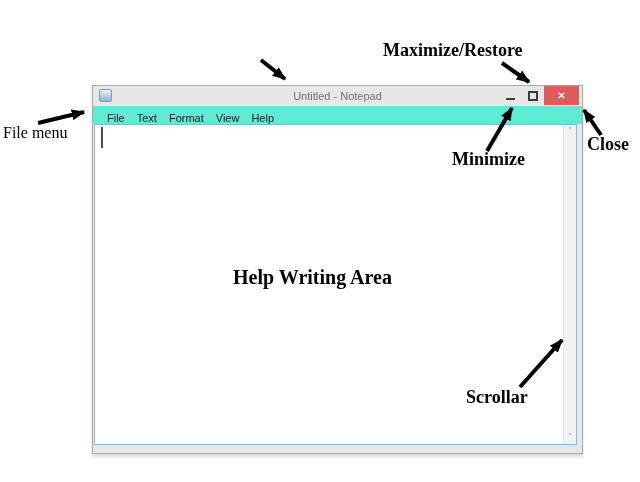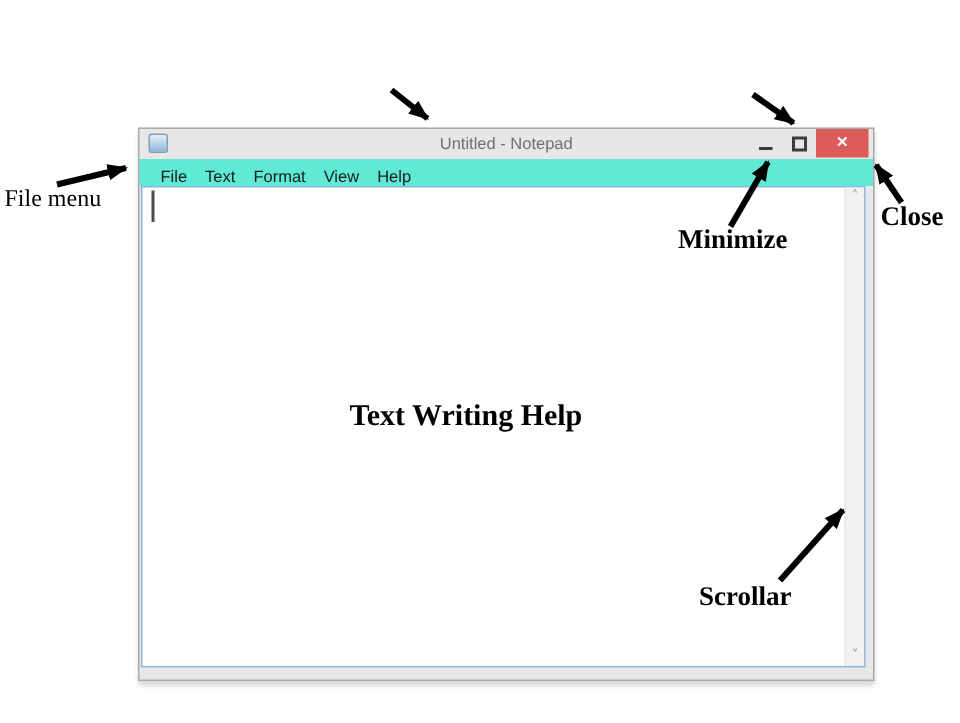--- a/index.html
+++ b/index.html
@@ -74,24 +74,25 @@
     </div>
     <div class="client">
       <div class="caret"></div>
       <div class="scrollbar">
         <span class="sb-up">˄</span>
         <span class="sb-down">˅</span>
       </div>
     </div>
   </div>
 
+  <div class="lbl lbl-max">Maximize/Restore</div>
   <div class="lbl lbl-filemenu">File menu</div>
   <div class="lbl lbl-min">Minimize</div>
   <div class="lbl lbl-close">Close</div>
-  <div class="lbl lbl-textarea">Text Writing Help</div>
+  <div class="lbl lbl-textarea">Help Writing Area</div>
   <div class="lbl lbl-scroll">Scrollar</div>
 
   <svg class="overlay" width="640" height="482" viewBox="0 0 640 482">
     <defs>
       <marker id="ah" viewBox="0 0 10 8" refX="9" refY="4" markerWidth="3.4" markerHeight="2.8" orient="auto">
         <path d="M0,0 L10,4 L0,8 z" fill="#000"></path>
       </marker>
     </defs>
     <line x1="261" y1="60" x2="285" y2="79" stroke="#000" stroke-width="4" marker-end="url(#ah)"></line>
     <line x1="502" y1="63" x2="529" y2="82" stroke="#000" stroke-width="4" marker-end="url(#ah)"></line>

